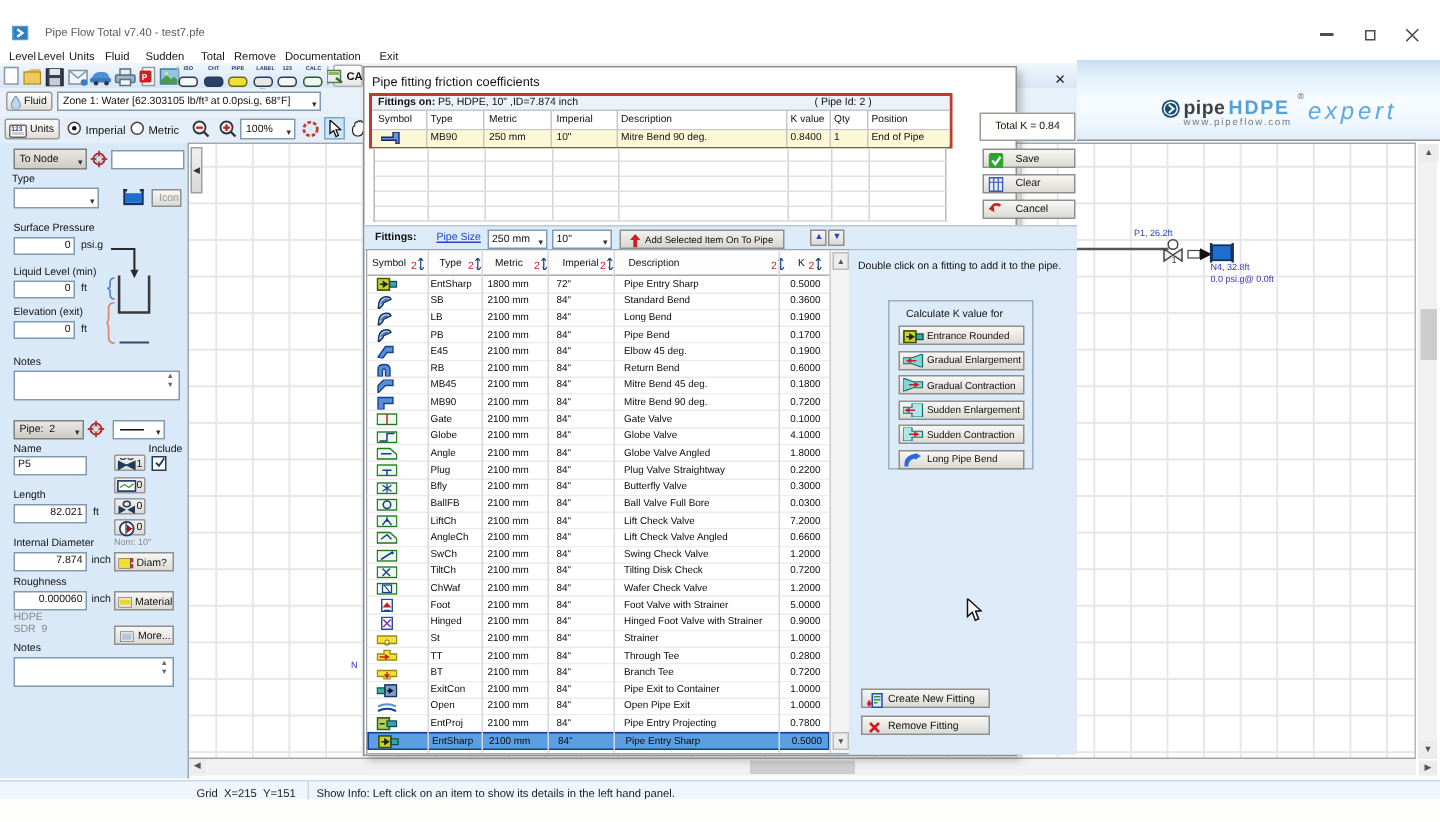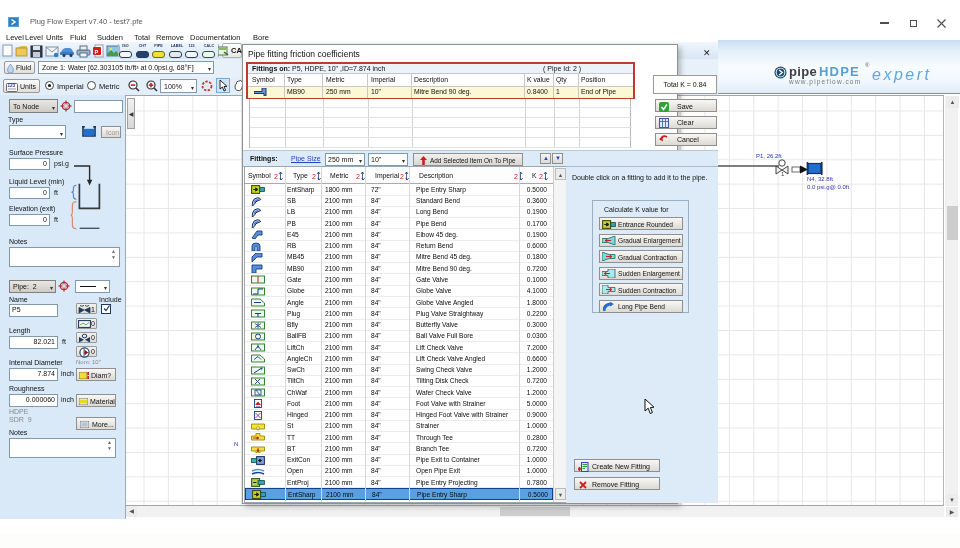--- a/index.html
+++ b/index.html
@@ -33,36 +33,36 @@
 .btn3{position:absolute;background:linear-gradient(#f8f7f4,#dcdad3);border:1px solid #8f8f8f;font-size:7px;color:#111;}
 .row-t{position:absolute;font-size:6.6px;color:#0a0a0a;white-space:nowrap;}
 </style></head><body>
 <div id="stage">
 <div class="abs" id="titlebar"></div>
 <svg class="abs" style="left:8px;top:17px" width="11" height="10" viewBox="0 0 11 10">
       <rect width="11" height="10" fill="#5aa0d8"></rect>
       <rect x="1" y="1" width="9" height="8" fill="#2f7fc1"></rect>
       <path d="M3.5 2.5 L7 5 L3.5 7.5" stroke="#fff" stroke-width="1.5" fill="none"></path>
     </svg>
-<div class="abs" id="title-tx">Plug Flow Expert v7.40 - test7.pfe</div>
+<div class="abs" id="title-tx">Pipe Flow Total v7.40 - test7.pfe</div>
 <div class="abs" style="left:880px;top:22px;width:9px;height:1.5px;background:#4d4d4d;"></div>
 <div class="abs" style="left:910px;top:20px;width:7px;height:7px;border:1.2px solid #4d4d4d;"></div>
 <svg class="abs" style="left:937px;top:19px" width="9" height="9" viewBox="0 0 9 9">
       <path d="M0.5 0.5 L8.5 8.5 M8.5 0.5 L0.5 8.5" stroke="#4d4d4d" stroke-width="1.1"></path>
     </svg>
 <div class="abs" id="menubar">
  <span class="mi" style="left:6px;">Level</span>
       <span class="mi" style="left:25px;">Level</span>
  <span class="mi" style="left:46px;">Units</span>
       <span class="mi" style="left:70px;">Fluid</span>
  <span class="mi" style="left:97px;">Sudden</span>
       <span class="mi" style="left:134px;">Total</span>
  <span class="mi" style="left:156px;">Remove</span>
       <span class="mi" style="left:190px;">Documentation</span>
- <span class="mi" style="left:253px;">Bore</span>
+ <span class="mi" style="left:253px;">Exit</span>
 </div>
 <div class="abs" id="toolbar">
       <svg class="abs" style="left:2px;top:2px" width="213" height="14" viewBox="0 0 213 14">
         <rect x="1" y="1" width="9" height="11" fill="#fdfdfd" stroke="#8899aa" stroke-width="1"></rect>
         <path d="M15 4 L19 2 L25 2 L25 4 Z" fill="#e8c14d"></path>
         <rect x="14" y="4" width="11" height="8" fill="#f0c75a" stroke="#b08820" stroke-width="0.8"></rect>
         <rect x="29" y="2" width="11" height="11" fill="#39404d" stroke="#20252e"></rect>
         <rect x="31" y="2" width="7" height="4" fill="#dfe5ec"></rect>
         <rect x="31" y="8" width="7" height="5" fill="#c3ccd8"></rect>
         <rect x="44" y="3" width="12" height="9" fill="#f2f5f8" stroke="#7d90a5"></rect>
@@ -338,20 +338,25 @@
     <div class="abs sb" id="vscroll" style="left:945px;top:96px;width:13px;height:410px;">
 <div class="sbtn" style="left:1px;top:0px;width:13px;height:12px;font-size:6px;line-height:12px;">▲</div>
 <div class="sbtn" style="left:1px;top:398px;width:12px;height:12px;font-size:6px;line-height:12px;">▼</div>
 <div class="sthumb" style="left:2px;top:110px;width:11px;height:34px;"></div>
 </div>
 <div class="abs sb" id="hscroll" style="left:126px;top:506px;width:818px;height:11px;">
 <div class="sbtn" style="left:0px;top:0px;width:11px;height:11px;font-size:6px;line-height:11px;">◀</div>
 <div class="sthumb" style="left:374px;top:1px;width:70px;height:9px;"></div>
 </div>
 <div class="abs sbtn" style="left:946px;top:507px;width:12px;height:10px;font-size:6px;line-height:10px;">▶</div>
+<div class="abs" id="statusbar">
+<span class="abs" style="left:131px;top:3px;">Grid&nbsp; X=215&nbsp; Y=151</span>
+<span class="abs" style="left:205px;top:0px;width:1px;height:14px;background:#ccd7e1;"></span>
+<span class="abs" style="left:211px;top:3px;">Show Info: Left click on an item to show its details in the left hand panel.</span>
+</div>
 <div class="abs" id="bottomwhite"></div>
     <div class="abs" id="dlg">
       <div class="abs" style="left:5px;top:4px;font-size:8.5px;color:#111;">Pipe fitting friction coefficients</div>
       <div class="abs" style="left:460px;top:3px;font-size:9px;color:#222;">✕</div>
       <div id="redbox">
         <div class="abs" style="left:0;top:0;width:385px;height:10px;background:#edf2f8;border-bottom:1px solid #c0c8d0;">
           <span class="abs" style="left:4px;top:1px;font-size:7px;font-weight:bold;color:#111;">Fittings on:</span>
           <span class="abs" style="left:44px;top:1px;font-size:7px;color:#111;">P5, HDPE, 10" ,ID=7.874 inch</span>
           <span class="abs" style="left:295px;top:1px;font-size:7px;color:#111;">( Pipe Id: 2 )</span>
         </div>

